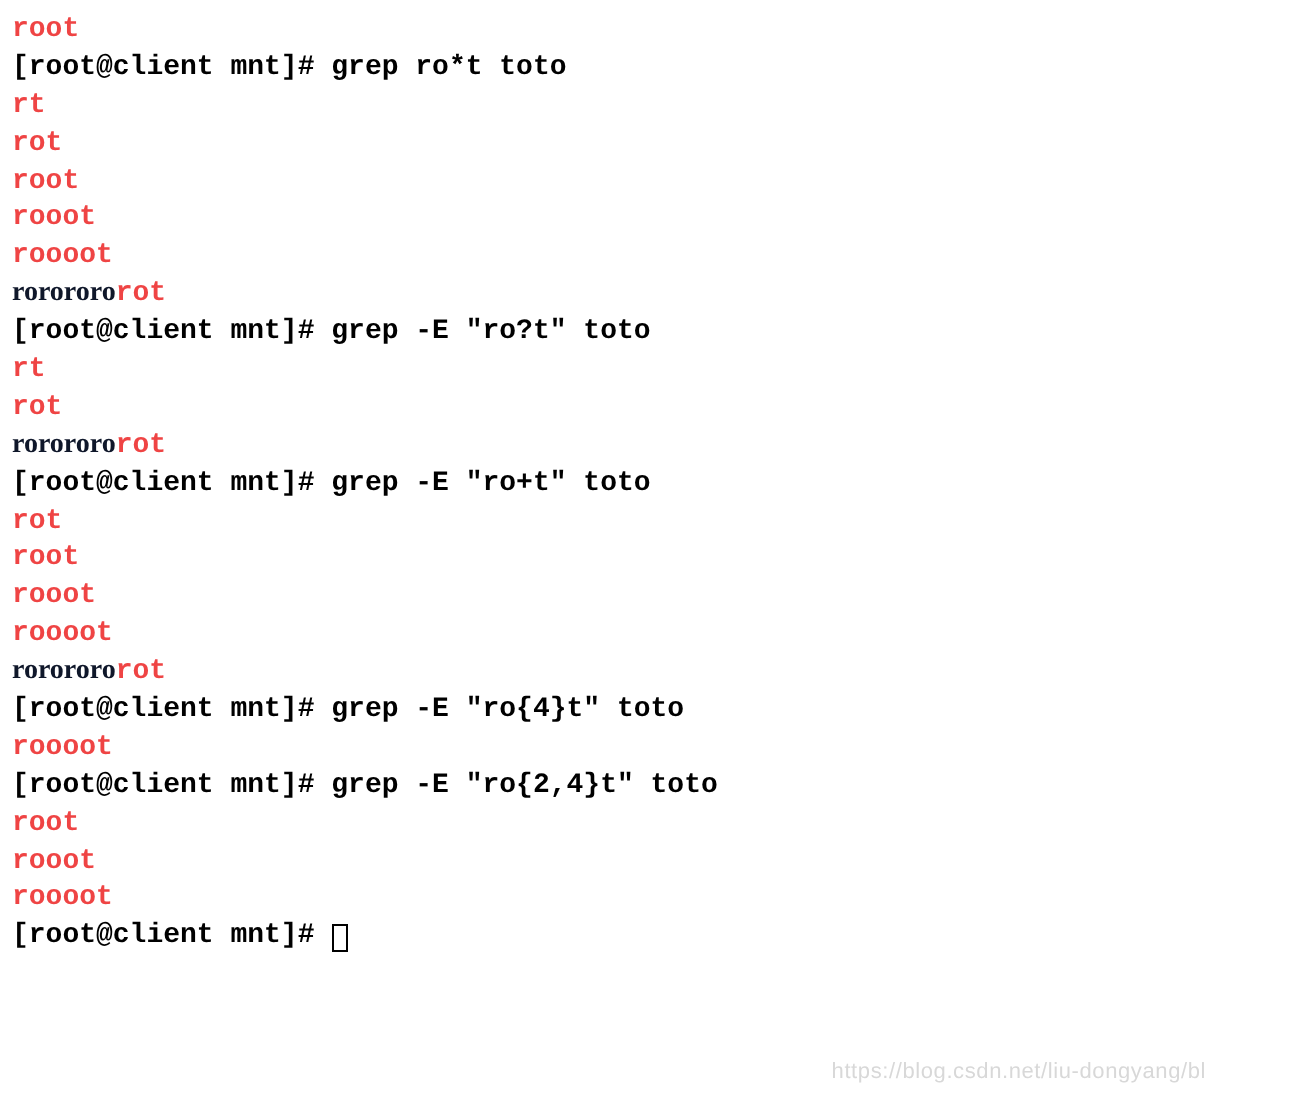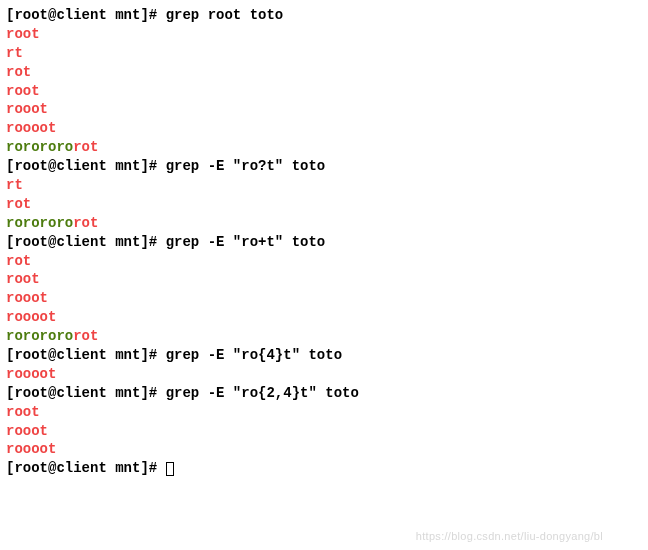--- a/index.html
+++ b/index.html
@@ -21,21 +21,22 @@
     .line {
       white-space: pre;
     }
     .prompt {
       color: #000000;
     }
     .match {
       color: #ef4444;
     }
     .nomatch {
-      color: #4d7c0f;
+      color: #0f172a;
+      font-family: Liberation Serif, serif;
     }
     .cursor {
       display: inline-block;
       width: 8px;
       height: 14px;
       border: 1px solid #000;
       vertical-align: text-bottom;
     }
     .watermark {
       position: absolute;
@@ -45,22 +46,22 @@
       font-size: 11px;
       font-weight: normal;
       font-family: Arial, sans-serif;
       letter-spacing: 0.3px;
     }
   </style>
 </head>
 <body>
 
 <div id="terminal">
-    <div class="line"><span class="prompt">[root@client mnt]# </span><span class="prompt">grep root toto</span></div>
     <div class="line"><span class="match">root</span></div>
+    <div class="line"><span class="prompt">[root@client mnt]# </span><span class="prompt">grep ro*t toto</span></div>
     <div class="line"><span class="match">rt</span></div>
     <div class="line"><span class="match">rot</span></div>
     <div class="line"><span class="match">root</span></div>
     <div class="line"><span class="match">rooot</span></div>
     <div class="line"><span class="match">roooot</span></div>
     <div class="line"><span class="nomatch">rorororo</span><span class="match">rot</span></div>
     <div class="line"><span class="prompt">[root@client mnt]# </span><span class="prompt">grep -E "ro?t" toto</span></div>
     <div class="line"><span class="match">rt</span></div>
     <div class="line"><span class="match">rot</span></div>
     <div class="line"><span class="nomatch">rorororo</span><span class="match">rot</span></div>

